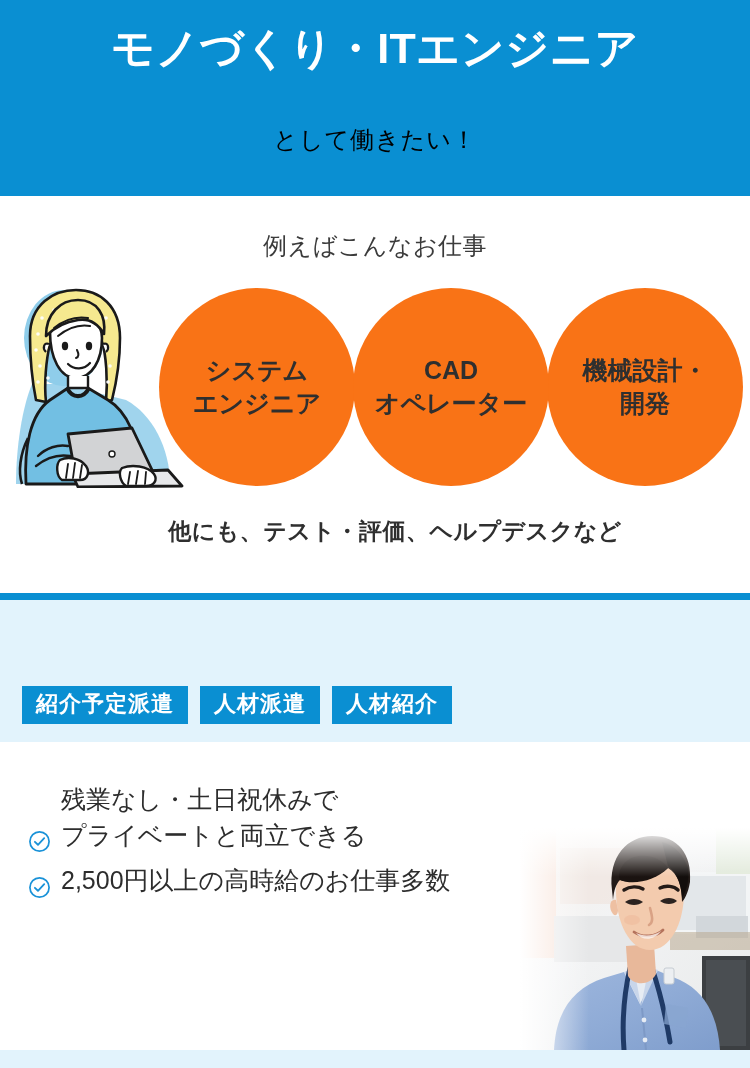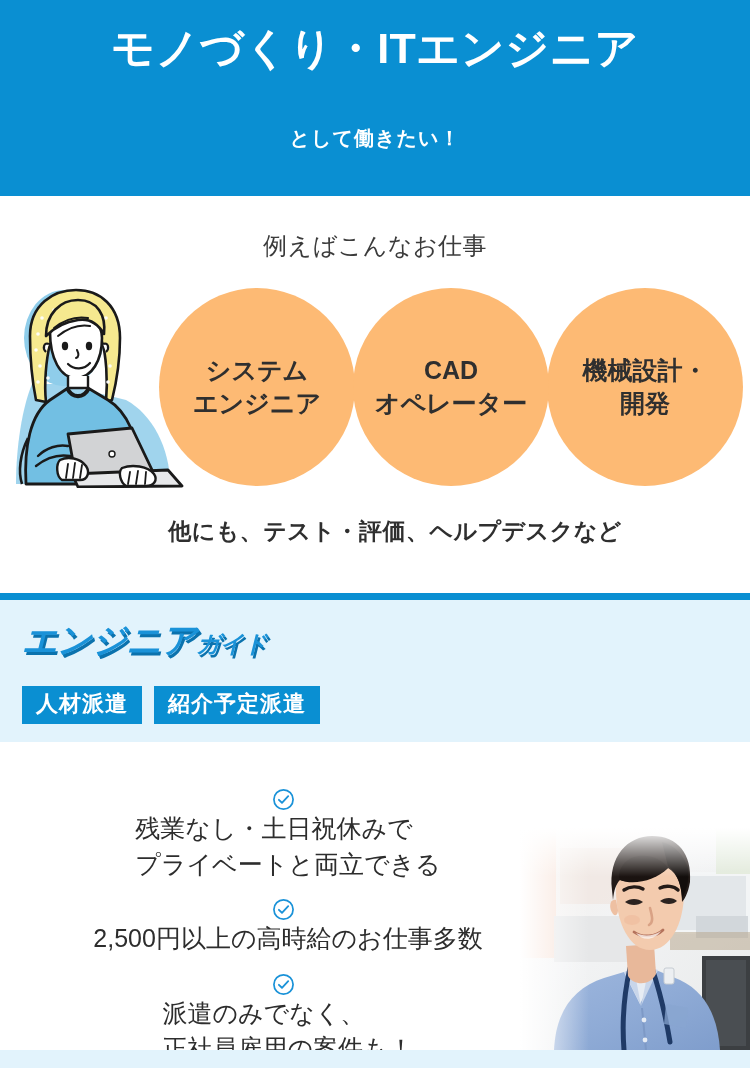--- a/index.html
+++ b/index.html
@@ -41,23 +41,23 @@
     letter-spacing: 0.5px;
     line-height: 1.25;
     white-space: nowrap;
   }
   .hero-sub {
     position: absolute;
     left: 0;
     top: 126px;
     width: 750px;
     text-align: center;
-    color: #ffffff;
-    font-size: 20px;
-    font-weight: bold;
+    color: #000000;
+    font-size: 24px;
+    font-weight: normal;
     letter-spacing: 1px;
     line-height: 1.2;
   }
   .hero-arrow {
     position: absolute;
     left: 355px;
     top: 195px;
     width: 0;
     height: 0;
     border-left: 21px solid transparent;
@@ -92,21 +92,21 @@
     top: 92px;
     width: 750px;
     height: 200px;
   }
   .circle {
     position: absolute;
     top: 0;
     width: 196px;
     height: 198px;
     border-radius: 50%;
-    background: #fdba74;
+    background: #f97316;
     display: flex;
     align-items: center;
     justify-content: center;
     text-align: center;
   }
   .circle-1 { left: 159px; }
   .circle-2 { left: 353px; }
   .circle-3 { left: 547px; }
   .circle-label {
     color: #2f2f2f;
@@ -206,23 +206,22 @@
     overflow: hidden;
   }
   .benefit-list {
     position: absolute;
     left: 28px;
     top: 40px;
     width: 520px;
   }
   .benefit-item {
     display: flex;
-    align-items: center;
+    align-items: flex-end;
     margin-bottom: 10px;
-    flex-direction: column;
   }
   .check-icon {
     flex: 0 0 auto;
     width: 23px;
     height: 23px;
     margin-top: 6px;
     margin-right: 10px;
   }
   .benefit-text {
     color: #2d2d2d;
@@ -355,25 +354,25 @@
         </g>
       </svg>
     </div>
 
     <div class="jobs-footnote">他にも、テスト・評価、ヘルプデスクなど</div>
   </div>
 
   <div class="brand-divider"></div>
   <div class="brand-band"></div>
 
-  <div class="brand-logo"><span>エンジニア</span><span class="logo-sub">ガイド</span></div>
 
   <div class="tags">
+    <span class="tag">紹介予定派遣</span>
     <span class="tag">人材派遣</span>
-    <span class="tag">紹介予定派遣</span>
+    <span class="tag">人材紹介</span>
   </div>
 
   <div class="benefits">
     <div class="benefit-list">
 
       <div class="benefit-item">
         <span class="check-icon">
           <svg width="23" height="23" viewBox="0 0 24 24" xmlns="http://www.w3.org/2000/svg">
             <circle cx="12" cy="12" r="10" fill="none" stroke="#1a92d8" stroke-width="1.8"></circle>
             <path d="M7.2 12.3 L10.4 15.4 L16.9 8.6" fill="none" stroke="#1a92d8" stroke-width="1.9" stroke-linecap="round" stroke-linejoin="round"></path>
@@ -386,30 +385,20 @@
       <div class="benefit-item">
         <span class="check-icon">
           <svg width="23" height="23" viewBox="0 0 24 24" xmlns="http://www.w3.org/2000/svg">
             <circle cx="12" cy="12" r="10" fill="none" stroke="#1a92d8" stroke-width="1.8"></circle>
             <path d="M7.2 12.3 L10.4 15.4 L16.9 8.6" fill="none" stroke="#1a92d8" stroke-width="1.9" stroke-linecap="round" stroke-linejoin="round"></path>
           </svg>
         </span>
         <span class="benefit-text">2,500円以上の高時給のお仕事多数</span>
       </div>
 
-      <div class="benefit-item">
-        <span class="check-icon">
-          <svg width="23" height="23" viewBox="0 0 24 24" xmlns="http://www.w3.org/2000/svg">
-            <circle cx="12" cy="12" r="10" fill="none" stroke="#1a92d8" stroke-width="1.8"></circle>
-            <path d="M7.2 12.3 L10.4 15.4 L16.9 8.6" fill="none" stroke="#1a92d8" stroke-width="1.9" stroke-linecap="round" stroke-linejoin="round"></path>
-          </svg>
-        </span>
-        <span class="benefit-text">派遣のみでなく、
-正社員雇用の案件も！</span>
-      </div>
 
     </div>
   </div>
 
   <div class="photo">
     <svg width="230" height="222" viewBox="0 0 230 222" xmlns="http://www.w3.org/2000/svg">
       <defs>
         <linearGradient id="fadeL" x1="0" y1="0" x2="1" y2="0">
           <stop offset="0" stop-color="#ffffff" stop-opacity="1"></stop>
           <stop offset="0.30" stop-color="#ffffff" stop-opacity="0"></stop>

